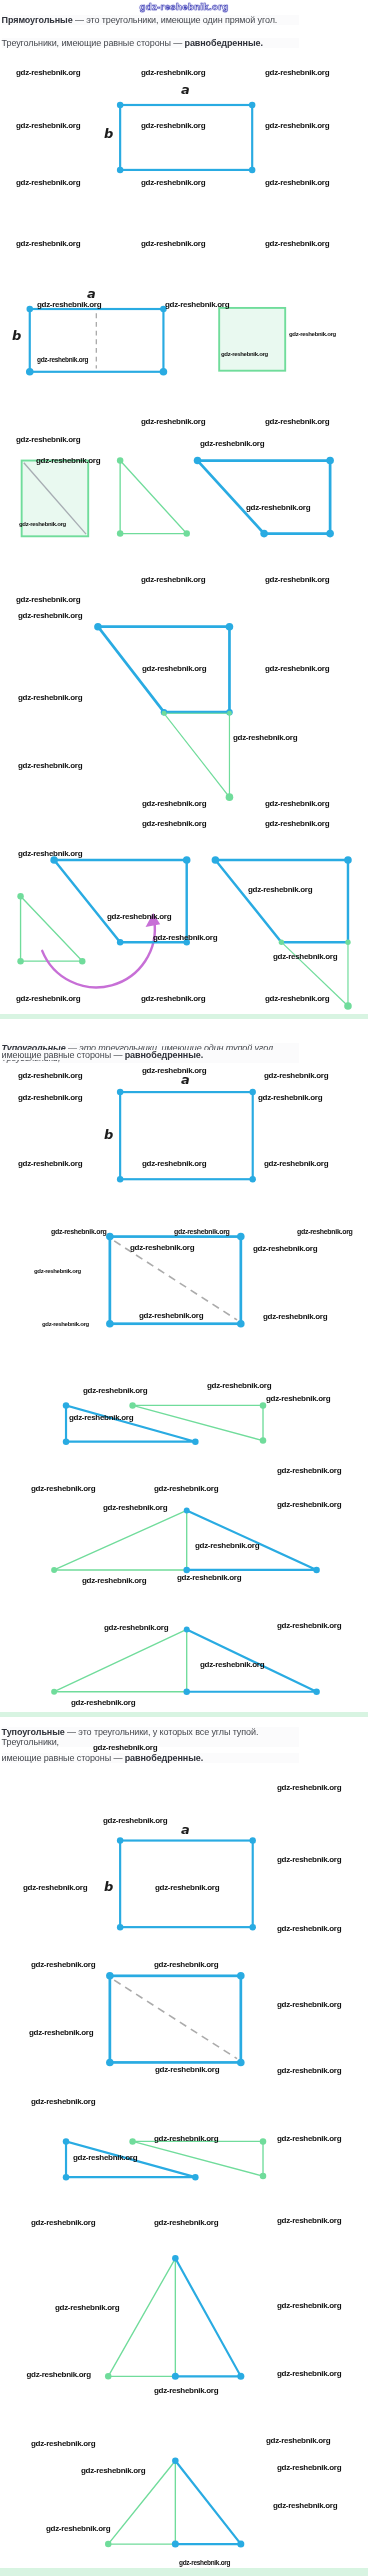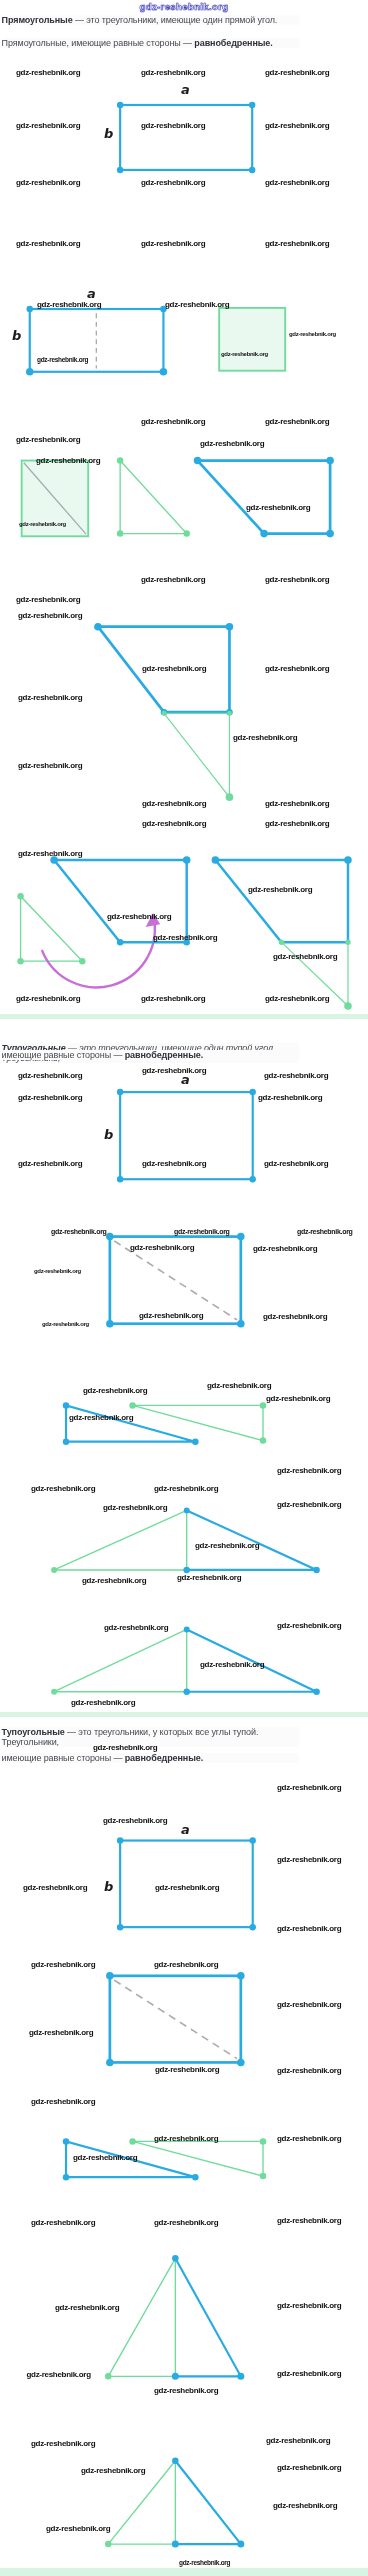--- a/index.html
+++ b/index.html
@@ -20,21 +20,21 @@
   svg.shapes{position:absolute;left:0;top:0;}
 </style>
 </head>
 <body>
 
 <div class="page">
 
   <div class="hdr-wm">gdz-reshebnik.org</div>
 
   <div class="para" style="top:15px;"><b>Прямоугольные</b><span> — это треугольники, имеющие один прямой угол.</span></div>
-  <div class="para" style="top:38px;"><span>Прямоугольные, имеющие равные стороны — </span><b>равнобедренные.</b></div>
+  <div class="para" style="top:38px;"><span>Треугольники, имеющие равные стороны — </span><b>равнобедренные.</b></div>
 
   <div class="para" style="top:1043px;font-style:italic;"><b>Тупоугольные</b><span> — это треугольники, имеющие один тупой угол. Треугольники,</span></div>
   <div class="para" style="top:1050px;"><span>имеющие равные стороны — </span><b>равнобедренные.</b></div>
 
   <div class="para" style="top:1727px;"><b>Тупоугольные</b><span> — это треугольники, у которых все углы тупой. Треугольники,</span></div>
   <div class="para" style="top:1753px;"><span>имеющие равные стороны — </span><b>равнобедренные.</b></div>
 
   <div class="divider" style="top:1014px;height:4.9px;"></div>
   <div class="divider" style="top:1712px;height:5.4px;"></div>
   <div class="divider" style="top:2568px;height:7.6px;"></div>

